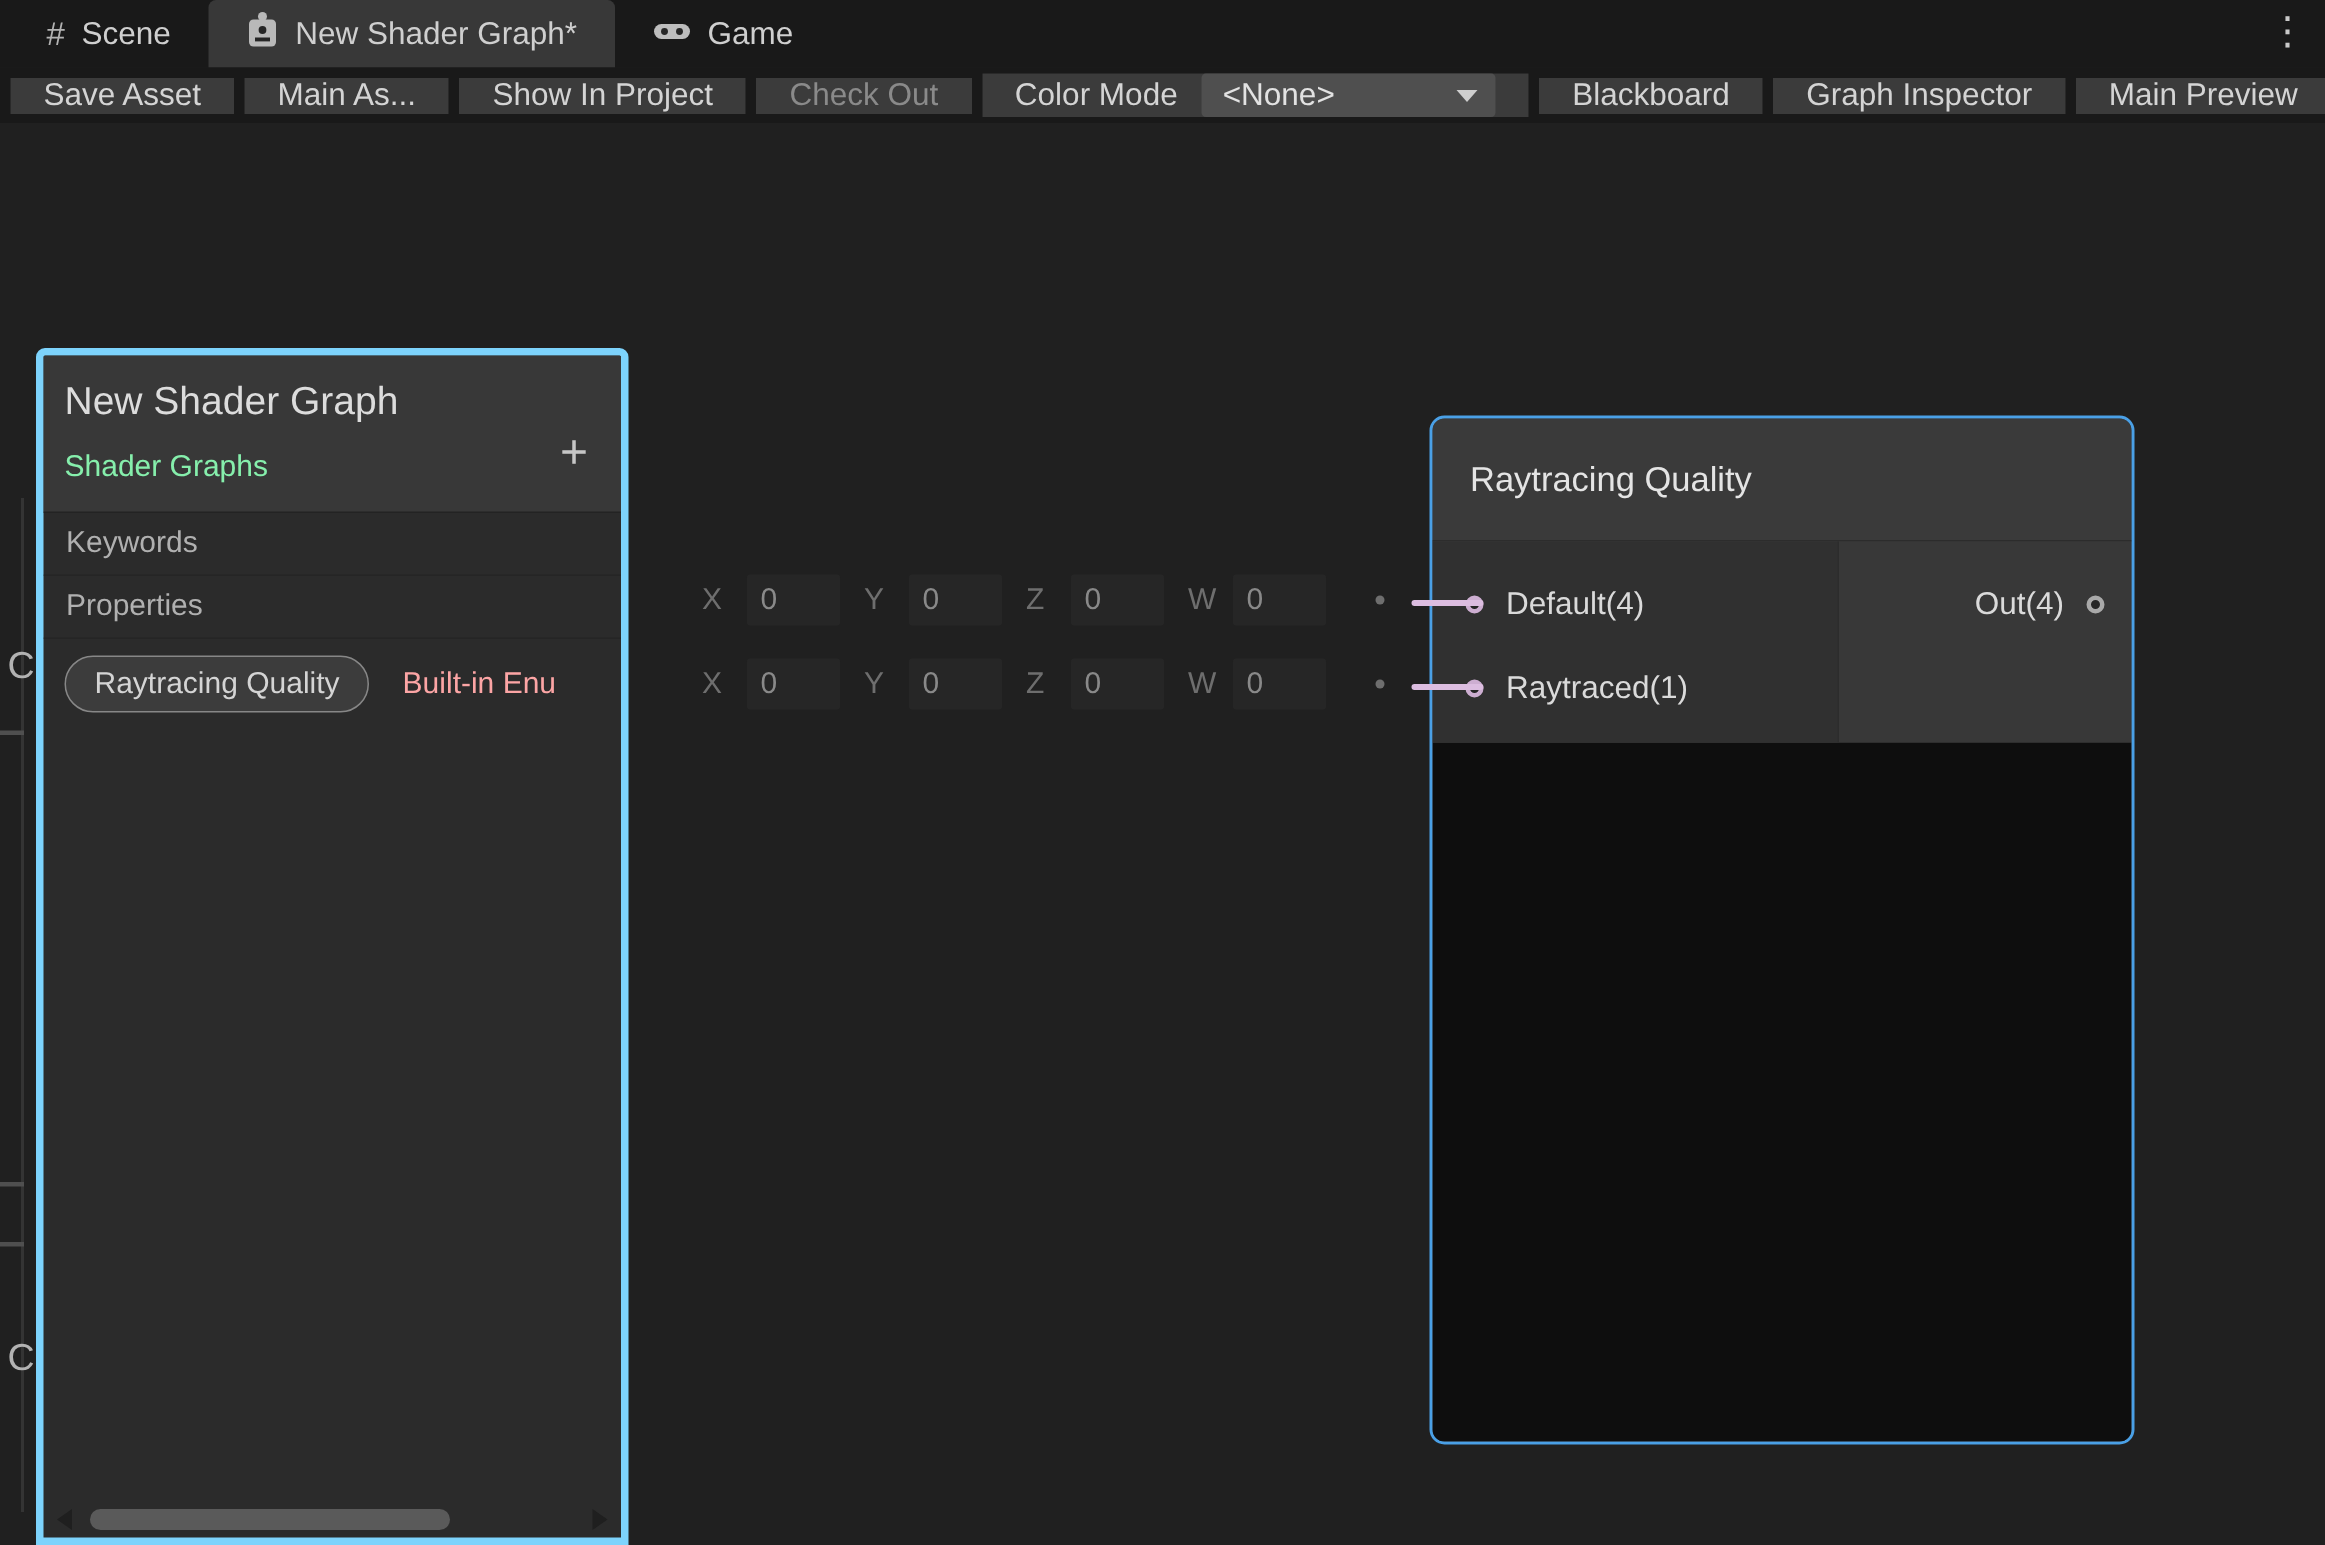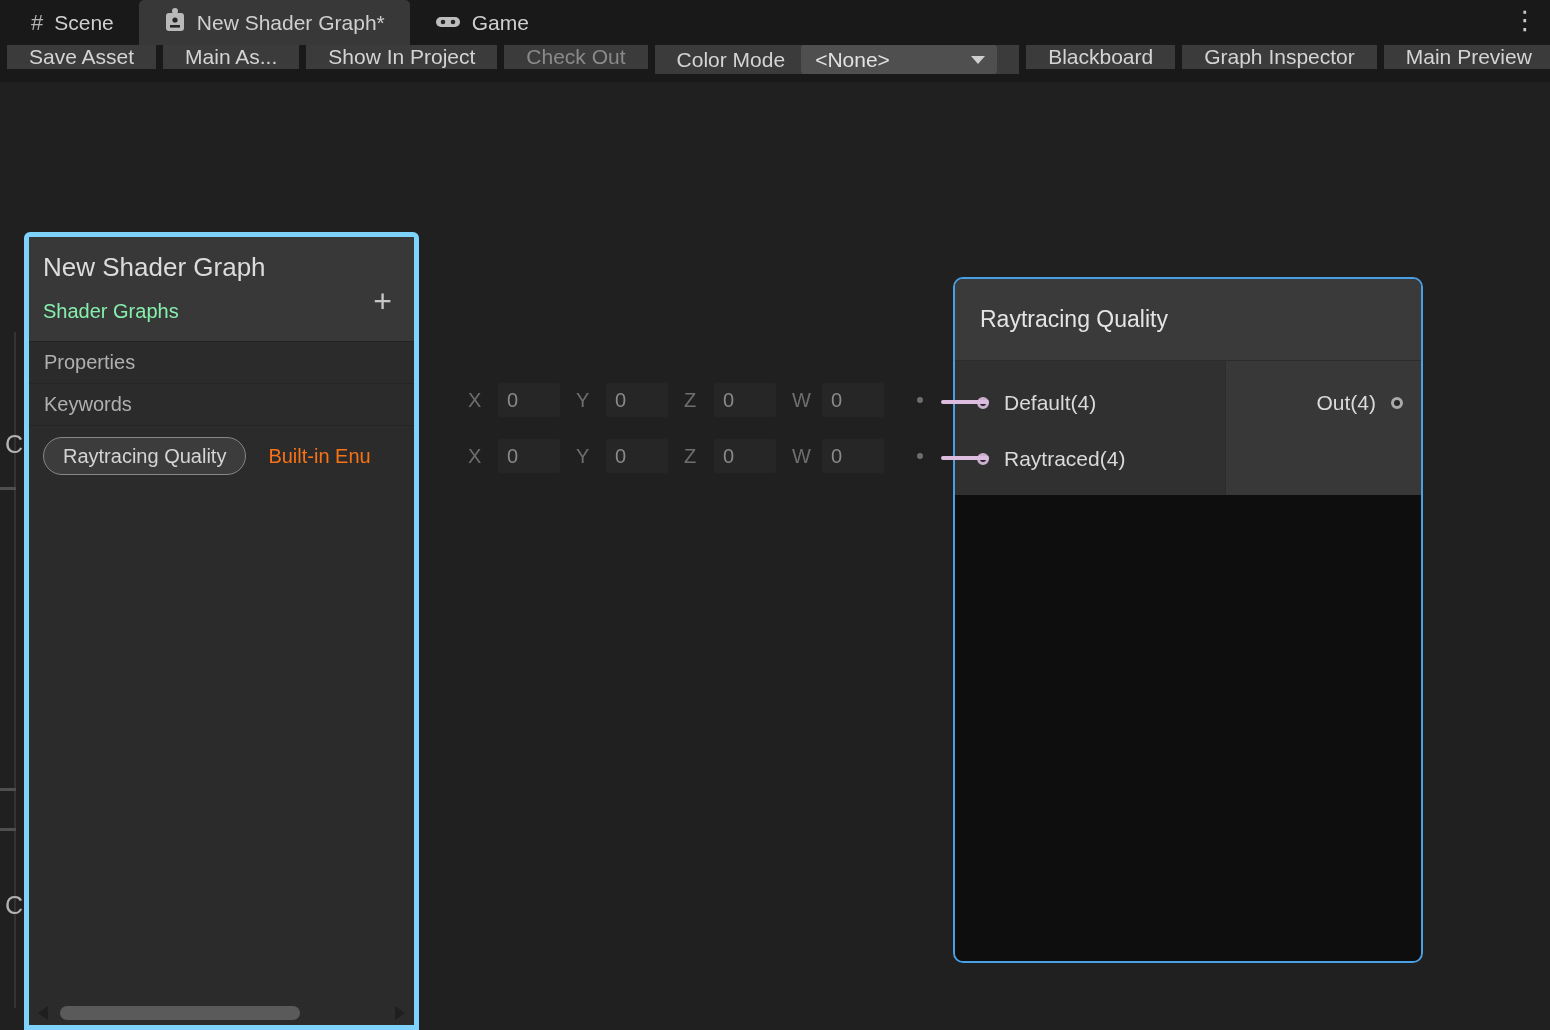--- a/index.html
+++ b/index.html
@@ -9,21 +9,21 @@
   
   .tabbar{position:absolute;left:0;top:0;width:1550px;height:45px;background:#191919;
     display:flex;align-items:stretch;padding-left:6px}
   .tab{display:flex;align-items:center;gap:11px;padding:0 25px;font-size:21px;color:#cfcfcf;white-space:nowrap}
   .tab.active{background:#383838;border-radius:5px 5px 0 0}
   .hash{font-size:22px;color:#b2b2b2}
   .kebab{position:absolute;right:12px;top:5px;font-size:26px;color:#c9c9c9}
 
   
   .toolbar{position:absolute;left:0;top:45px;width:1550px;height:37px;background:#191919;
-    display:flex;gap:7px;padding-left:7px;align-items:flex-start}
+    display:flex;gap:7px;padding-left:7px;align-items:center}
   .tbtn{background:#3b3b3b;display:flex;align-items:center;padding:0 22px;font-size:21px;
     color:#d4d4d4;white-space:nowrap}
   .tbtn.disabled{color:#8a8a8a}
   .colormode{gap:16px}
   .dropdown{height:29px;background:#4f4f4f;border-radius:3px;display:flex;align-items:center;
     justify-content:space-between;gap:14px;padding:0 12px 0 14px;min-width:196px;color:#e2e2e2;font-size:21px}
   .dd-arrow{width:0;height:0;border-left:7px solid transparent;border-right:7px solid transparent;
     border-top:8px solid #cfcfcf}
 
   
@@ -36,21 +36,21 @@
     border-radius:6px 6px 0 0;overflow:hidden;z-index:2;border:5px solid #7dd3fc}
   .bb-header{height:105px;background:#383838;position:relative;border-bottom:1px solid #232323}
   .bb-title{position:absolute;left:14px;top:15px;font-size:26px;color:#dcdcdc}
   .bb-sub{position:absolute;left:14px;top:63px;font-size:20px;color:#86efac}
   .bb-add{position:absolute;right:22px;top:48px;font-size:32px;line-height:32px;color:#c6c6c6}
   .bb-row{height:42px;display:flex;align-items:center;padding-left:15px;font-size:20px;
     color:#b0b0b0;border-bottom:1px solid #252525}
   .bb-kwrow{display:flex;align-items:center;margin:11px 0 0 14px;white-space:nowrap}
   .pill{height:38px;border:1px solid #878787;border-radius:19px;background:#3c3c3c;
     display:flex;align-items:center;padding:0 19px;font-size:20px;color:#d4d4d4}
-  .pill-type{margin-left:22px;font-size:20px;color:#f97316}
+  .pill-type{margin-left:22px;font-size:20px;color:#fca5a5}
   .bb-scroll{position:absolute;left:0;bottom:0;width:100%;height:24px}
   .sb-thumb{position:absolute;left:31px;top:5px;width:240px;height:14px;border-radius:7px;background:#5a5a5a}
   .sb-arrow-left{position:absolute;left:9px;top:5px;width:0;height:0;border-top:7px solid transparent;
     border-bottom:7px solid transparent;border-right:10px solid #1f1f1f}
   .sb-arrow-right{position:absolute;right:9px;top:5px;width:0;height:0;border-top:7px solid transparent;
     border-bottom:7px solid transparent;border-left:10px solid #1f1f1f}
 
   
   .vecrow{position:absolute;display:flex;align-items:center;height:34px;z-index:1}
   .veclabel{width:22px;margin-right:8px;font-size:20px;color:#6e6e6e}
@@ -132,24 +132,24 @@
 <div class="frag-line" style="left:0;top:828px"></div>
 <div class="frag-text" style="left:5px;top:891px">C</div>
 
 <div class="blackboard">
   <div class="bb-header">
     <div class="bb-title">New Shader Graph</div>
     <div class="bb-sub">Shader Graphs</div>
     <div class="bb-add">+</div>
   </div>
   <div class="bb-row">
+    <span>Keywords</span>
+  </div>
+  <div class="bb-row">
     <span>Properties</span>
-  </div>
-  <div class="bb-row">
-    <span>Keywords</span>
   </div>
   <div class="bb-kwrow">
     <div class="pill">
       <span>Raytracing Quality</span>
     </div>
     <span class="pill-type">Built-in Enu</span>
   </div>
   <div class="bb-scroll">
     <div class="sb-arrow-left"></div>
     <div class="sb-thumb"></div>
@@ -188,21 +188,21 @@
     <span>Raytracing Quality</span>
   </div>
   <div class="node-ports">
     <div class="ports-left"></div>
     <div class="port-row in-row1">
       <span class="port-circle"></span>
       <span>Default(4)</span>
     </div>
     <div class="port-row in-row2">
       <span class="port-circle"></span>
-      <span>Raytraced(4)</span>
+      <span>Raytraced(1)</span>
     </div>
     <div class="port-row out-row">
       <span>Out(4)</span>
       <span class="port-circle out"></span>
     </div>
   </div>
   <div class="node-preview"></div>
 </div>
 
 </body></html>

